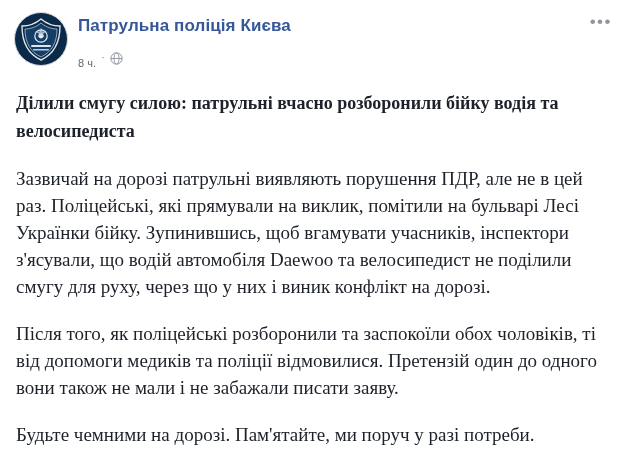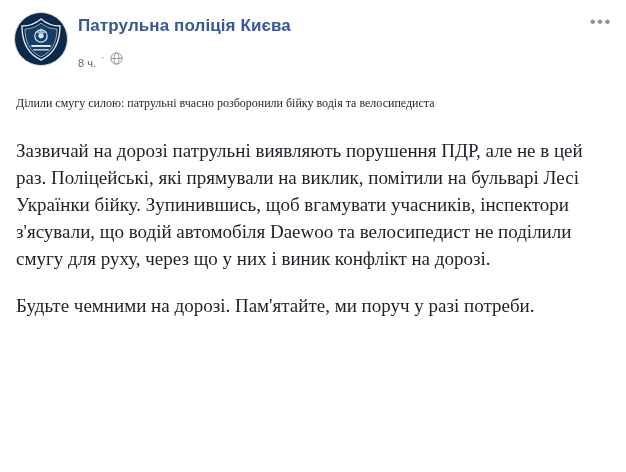--- a/index.html
+++ b/index.html
@@ -99,22 +99,23 @@
     padding: 20px 16px 0 16px;
   }
   .post-body p {
     margin: 0 0 20px 0;
     font-size: 19px;
     line-height: 27px;
     color: #1d2129;
     font-family: "Liberation Serif", serif;
   }
   .post-body p.lead {
-    font-size: 12px;
+    font-size: 18px;
     line-height: 28px;
+    font-weight: bold;
   }
   .post-body p:last-child {
     margin-bottom: 0;
   }
 </style>
 </head>
 <body>
 
 <div class="post">
 
@@ -146,16 +147,17 @@
         </span>
       </div>
     </div>
 
     <div class="menu-dots">•••</div>
   </div>
 
   <div class="post-body">
     <p class="lead">Ділили смугу силою: патрульні вчасно розборонили бійку водія та велосипедиста</p>
     <p>Зазвичай на дорозі патрульні виявляють порушення ПДР, але не в цей раз. Поліцейські, які прямували на виклик, помітили на бульварі Лесі Українки бійку. Зупинившись, щоб вгамувати учасників, інспектори з'ясували, що водій автомобіля Daewoo та велосипедист не поділили смугу для руху, через що у них і виник конфлікт на дорозі.</p>
+    <p>Після того, як поліцейські розборонили та заспокоїли обох чоловіків, ті від допомоги медиків та поліції відмовилися. Претензій один до одного вони також не мали і не забажали писати заяву.</p>
     <p>Будьте чемними на дорозі. Пам'ятайте, ми поруч у разі потреби.</p>
   </div>
 
 </div>
 
 </body></html>

